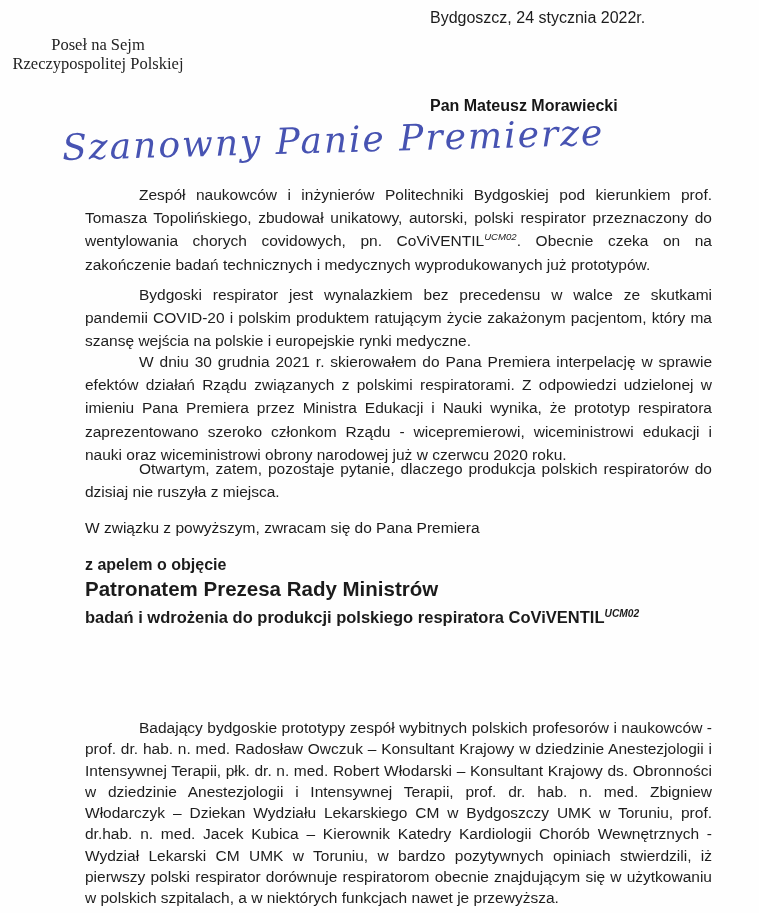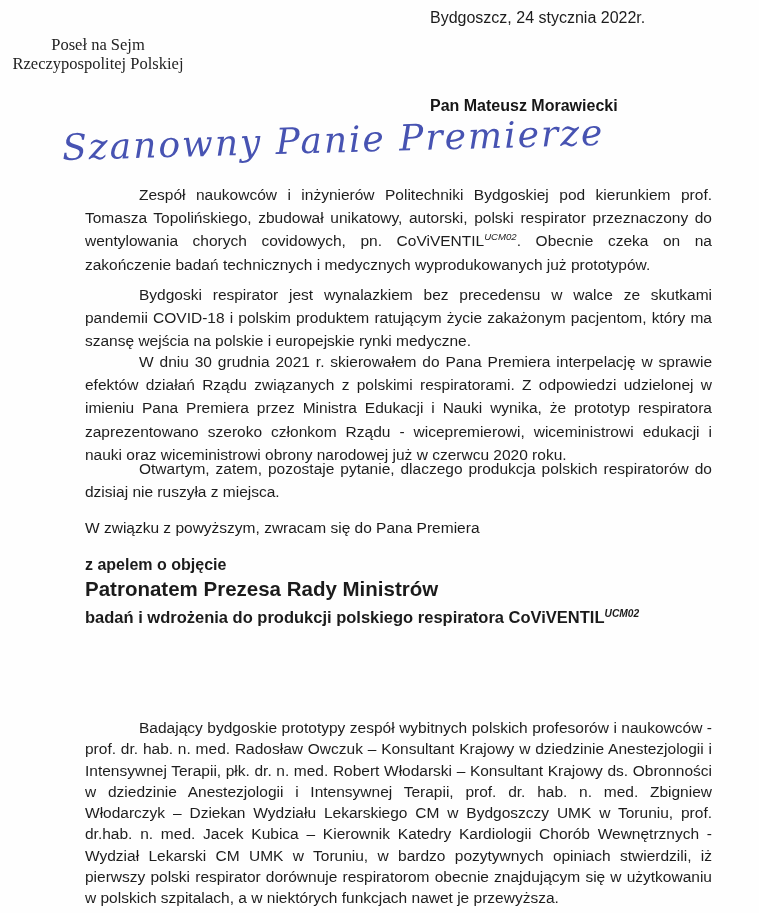--- a/index.html
+++ b/index.html
@@ -97,21 +97,21 @@
   </div>
 
   <div class="recipient">
     <div>Pan Mateusz Morawiecki</div>
   </div>
 
   <div class="salutation" id="salutation" style="color: rgb(71, 83, 178);">Szanowny Panie Premierze</div>
 
   <p class="para p1"><span>Zespół naukowców i inżynierów Politechniki Bydgoskiej pod kierunkiem prof. Tomasza Topolińskiego, zbudował unikatowy, autorski, polski respirator przeznaczony do wentylowania chorych covidowych, pn. CoViVENTIL</span><sup class="model">UCM02</sup><span>. Obecnie czeka on na zakończenie badań technicznych i medycznych wyprodukowanych już prototypów.</span></p>
 
-  <p class="para p2">Bydgoski respirator jest wynalazkiem bez precedensu w walce ze skutkami pandemii COVID-18 i polskim produktem ratującym życie zakażonym pacjentom, który ma szansę wejścia na polskie i europejskie rynki medyczne.</p>
+  <p class="para p2">Bydgoski respirator jest wynalazkiem bez precedensu w walce ze skutkami pandemii COVID-20 i polskim produktem ratującym życie zakażonym pacjentom, który ma szansę wejścia na polskie i europejskie rynki medyczne.</p>
 
   <p class="para p3">W dniu 30 grudnia 2021 r. skierowałem do Pana Premiera interpelację w sprawie efektów działań Rządu związanych z polskimi respiratorami. Z odpowiedzi udzielonej w imieniu Pana Premiera przez Ministra Edukacji i Nauki wynika, że prototyp respiratora zaprezentowano szeroko członkom Rządu - wicepremierowi, wiceministrowi edukacji i nauki oraz wiceministrowi obrony narodowej już w czerwcu 2020 roku.</p>
 
   <p class="para p4">Otwartym, zatem, pozostaje pytanie, dlaczego produkcja polskich respiratorów do dzisiaj nie ruszyła z miejsca.</p>
 
   <p class="centered appeal-intro">W związku z powyższym, zwracam się do Pana Premiera</p>
 
   <p class="centered appeal-1">z apelem o objęcie</p>
 
   <p class="centered appeal-2">Patronatem Prezesa Rady Ministrów</p>

